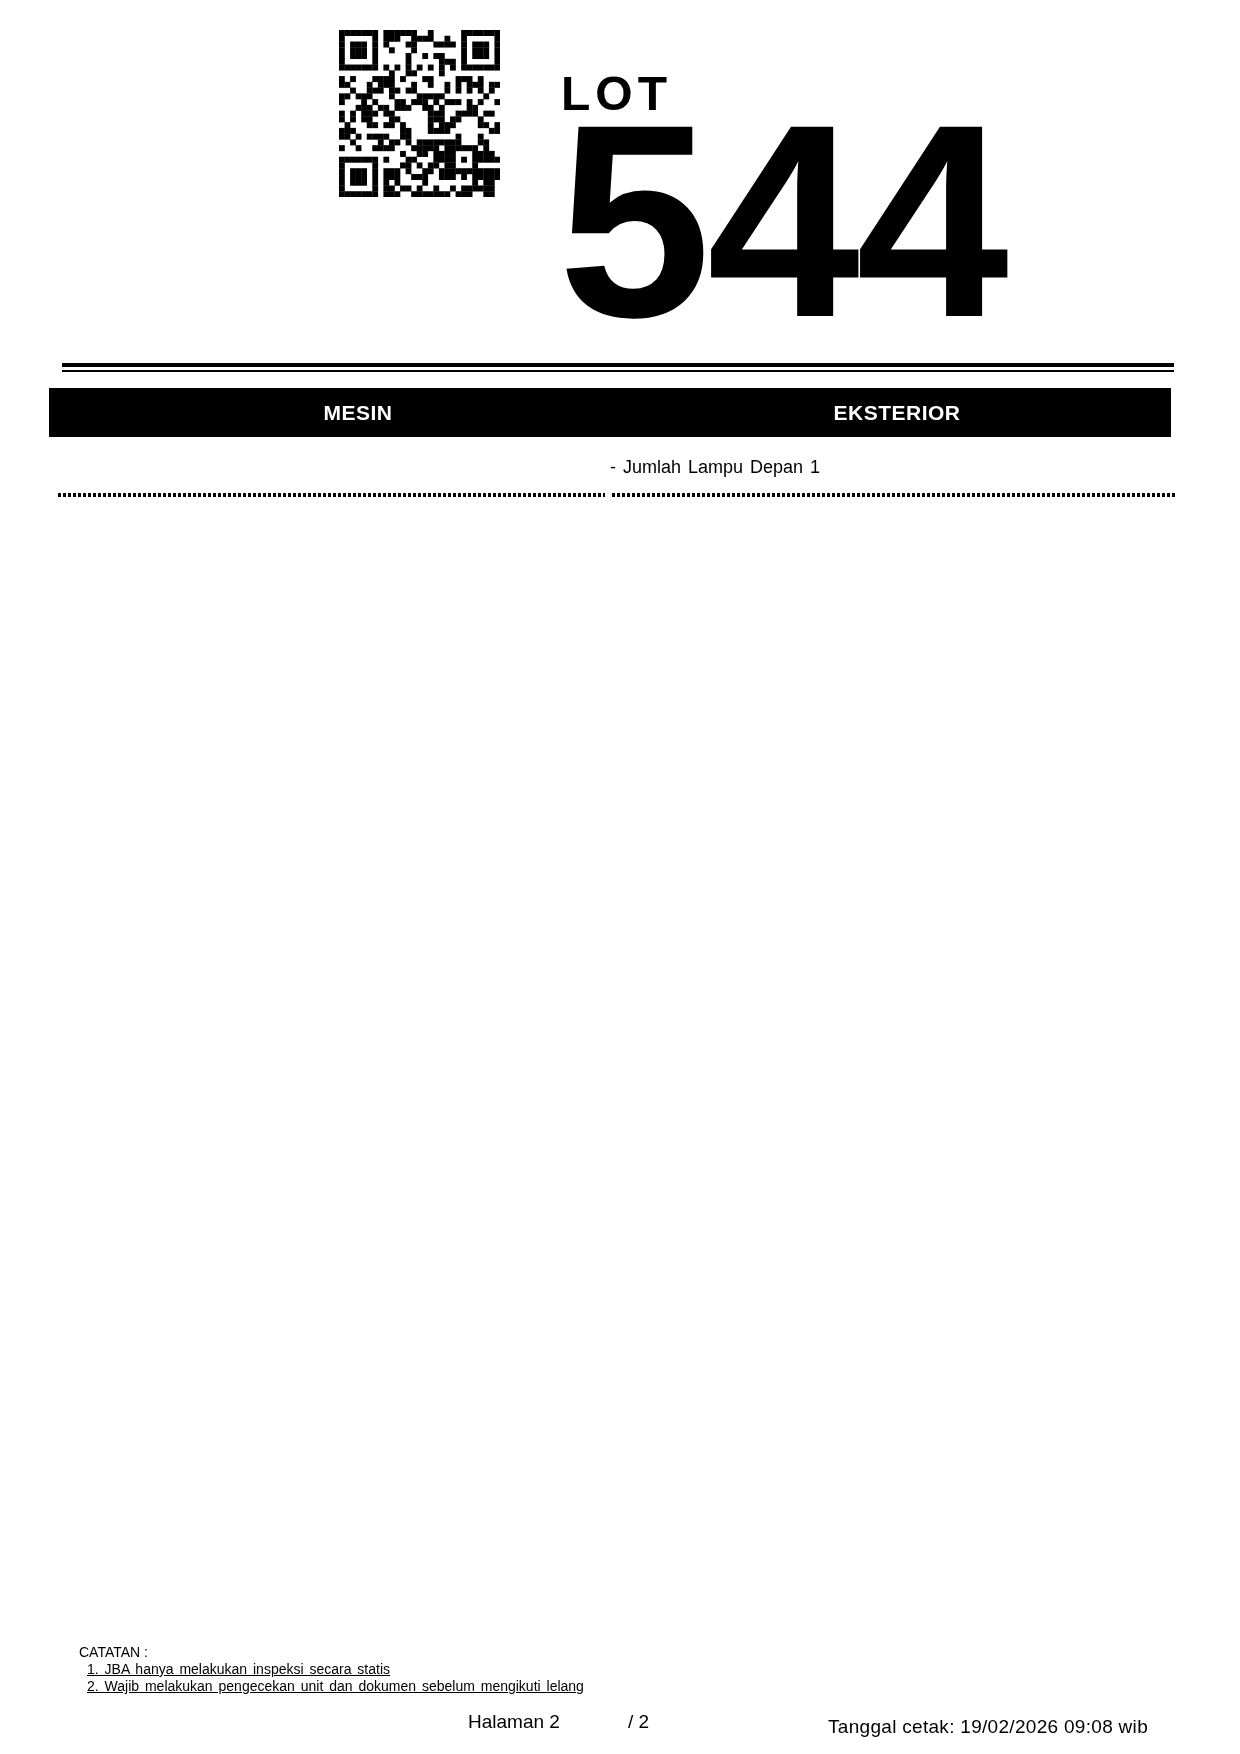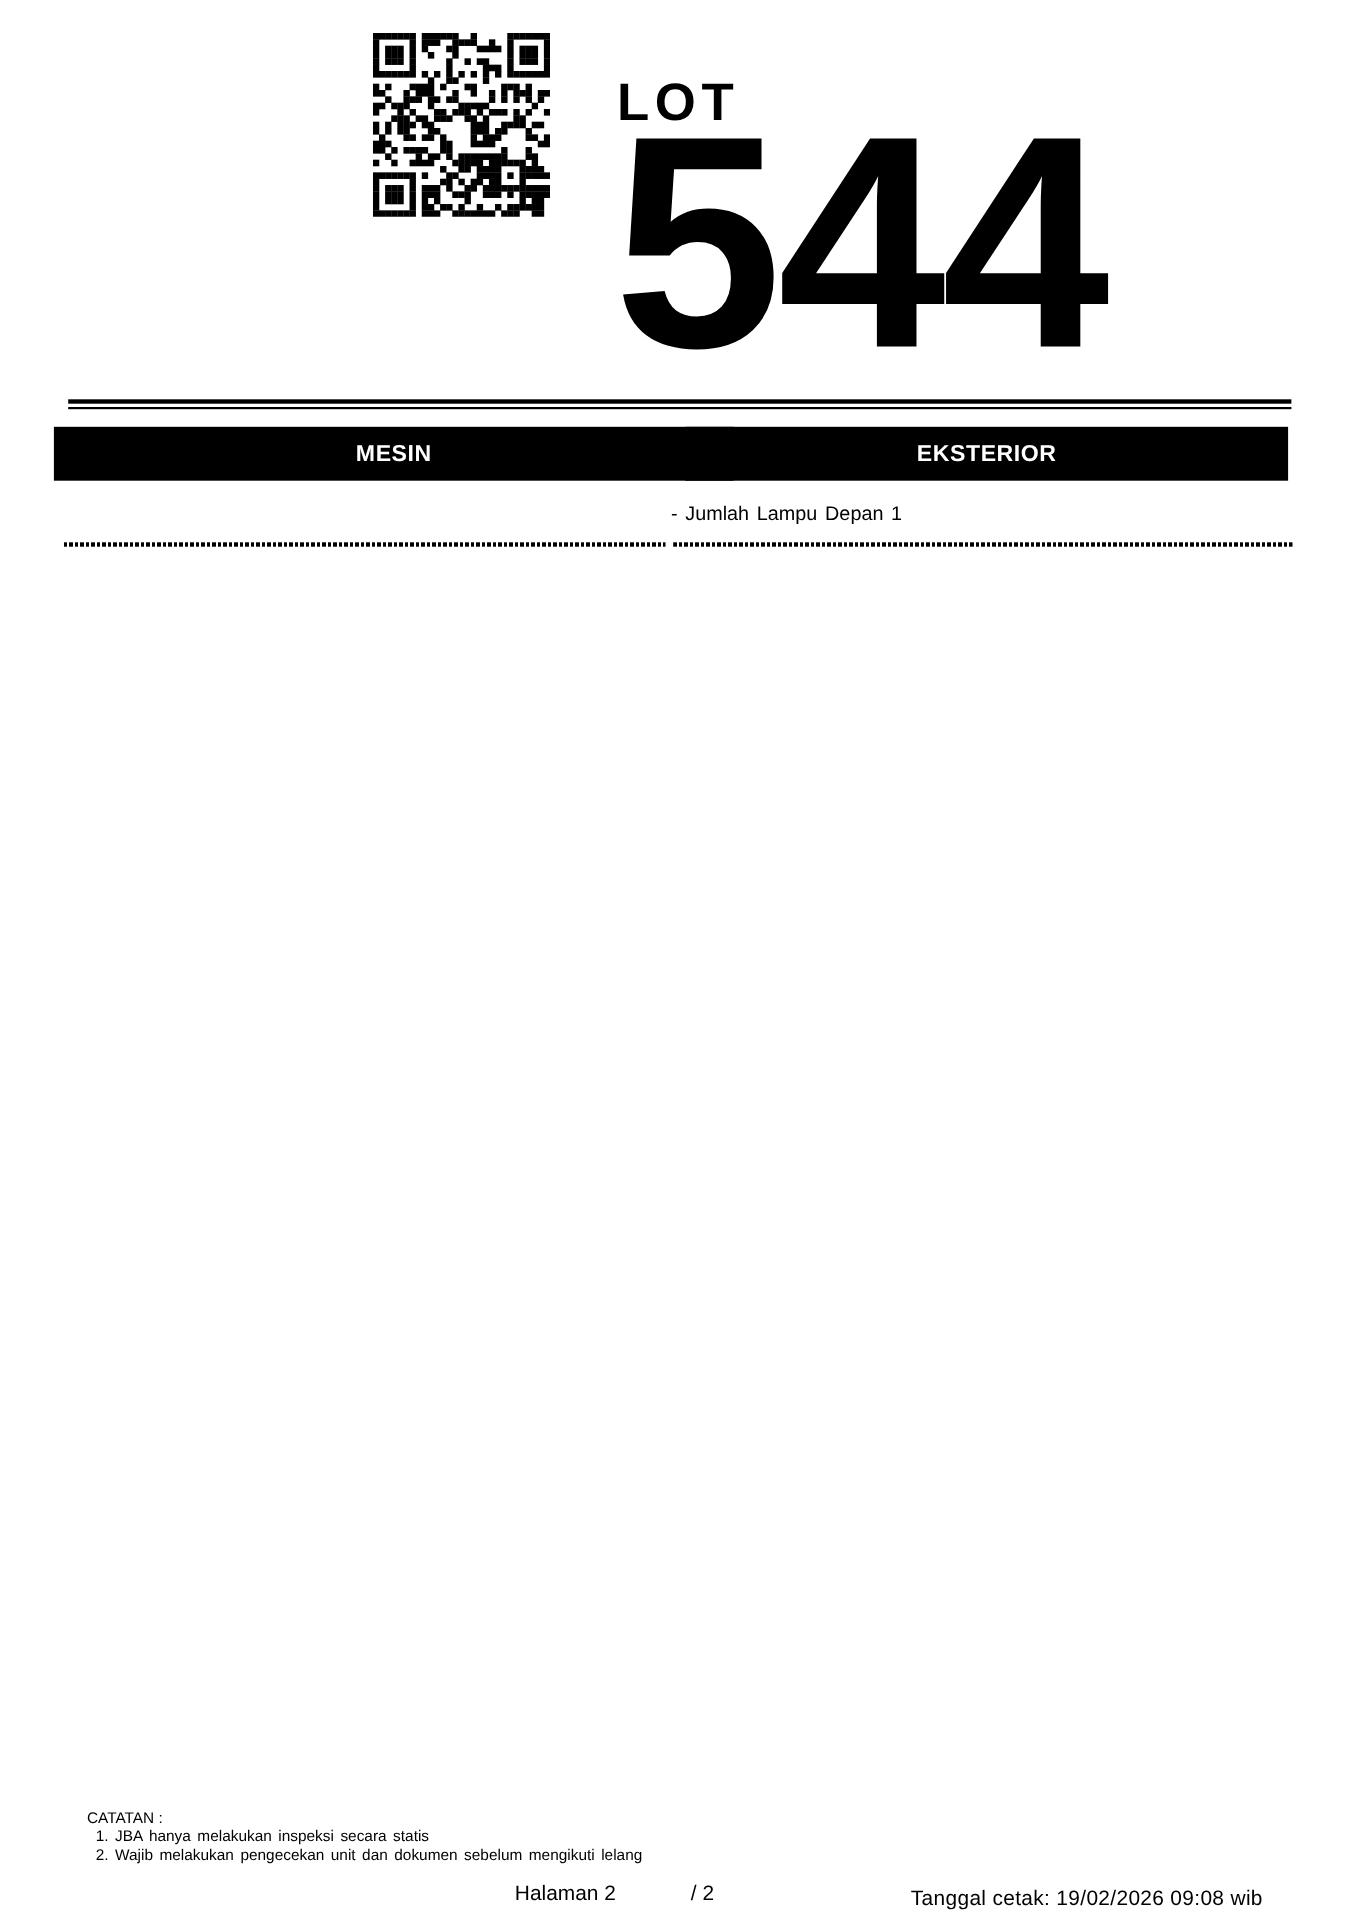--- a/index.html
+++ b/index.html
@@ -65,21 +65,21 @@
   
   .dashes{
     top:493px;height:4px;
     background:repeating-linear-gradient(90deg,#000 0 3px,transparent 3px 5px);
   }
   .dashes-left{left:58px;width:547px;}
   .dashes-right{left:612px;width:563px;}
 
   
   .notes{left:42px;top:1644px;font-size:14px;line-height:17px;margin-left:37px;}
-  .notes .note-line{padding-left:8px;word-spacing:2px;white-space:nowrap;}
+  .notes .note-line{padding-left:8px;word-spacing:2px;white-space:nowrap;text-decoration:underline;}
 
   
   .footer-page{left:468px;top:1712px;font-size:19px;line-height:20px;white-space:nowrap;}
   .footer-total{left:628px;top:1712px;font-size:19px;line-height:20px;white-space:nowrap;}
   .footer-print{left:828px;top:1717px;font-size:19px;line-height:20px;letter-spacing:0.3px;white-space:nowrap;}
 </style>
 </head>
 <body>
 
 <div class="abs qr">

